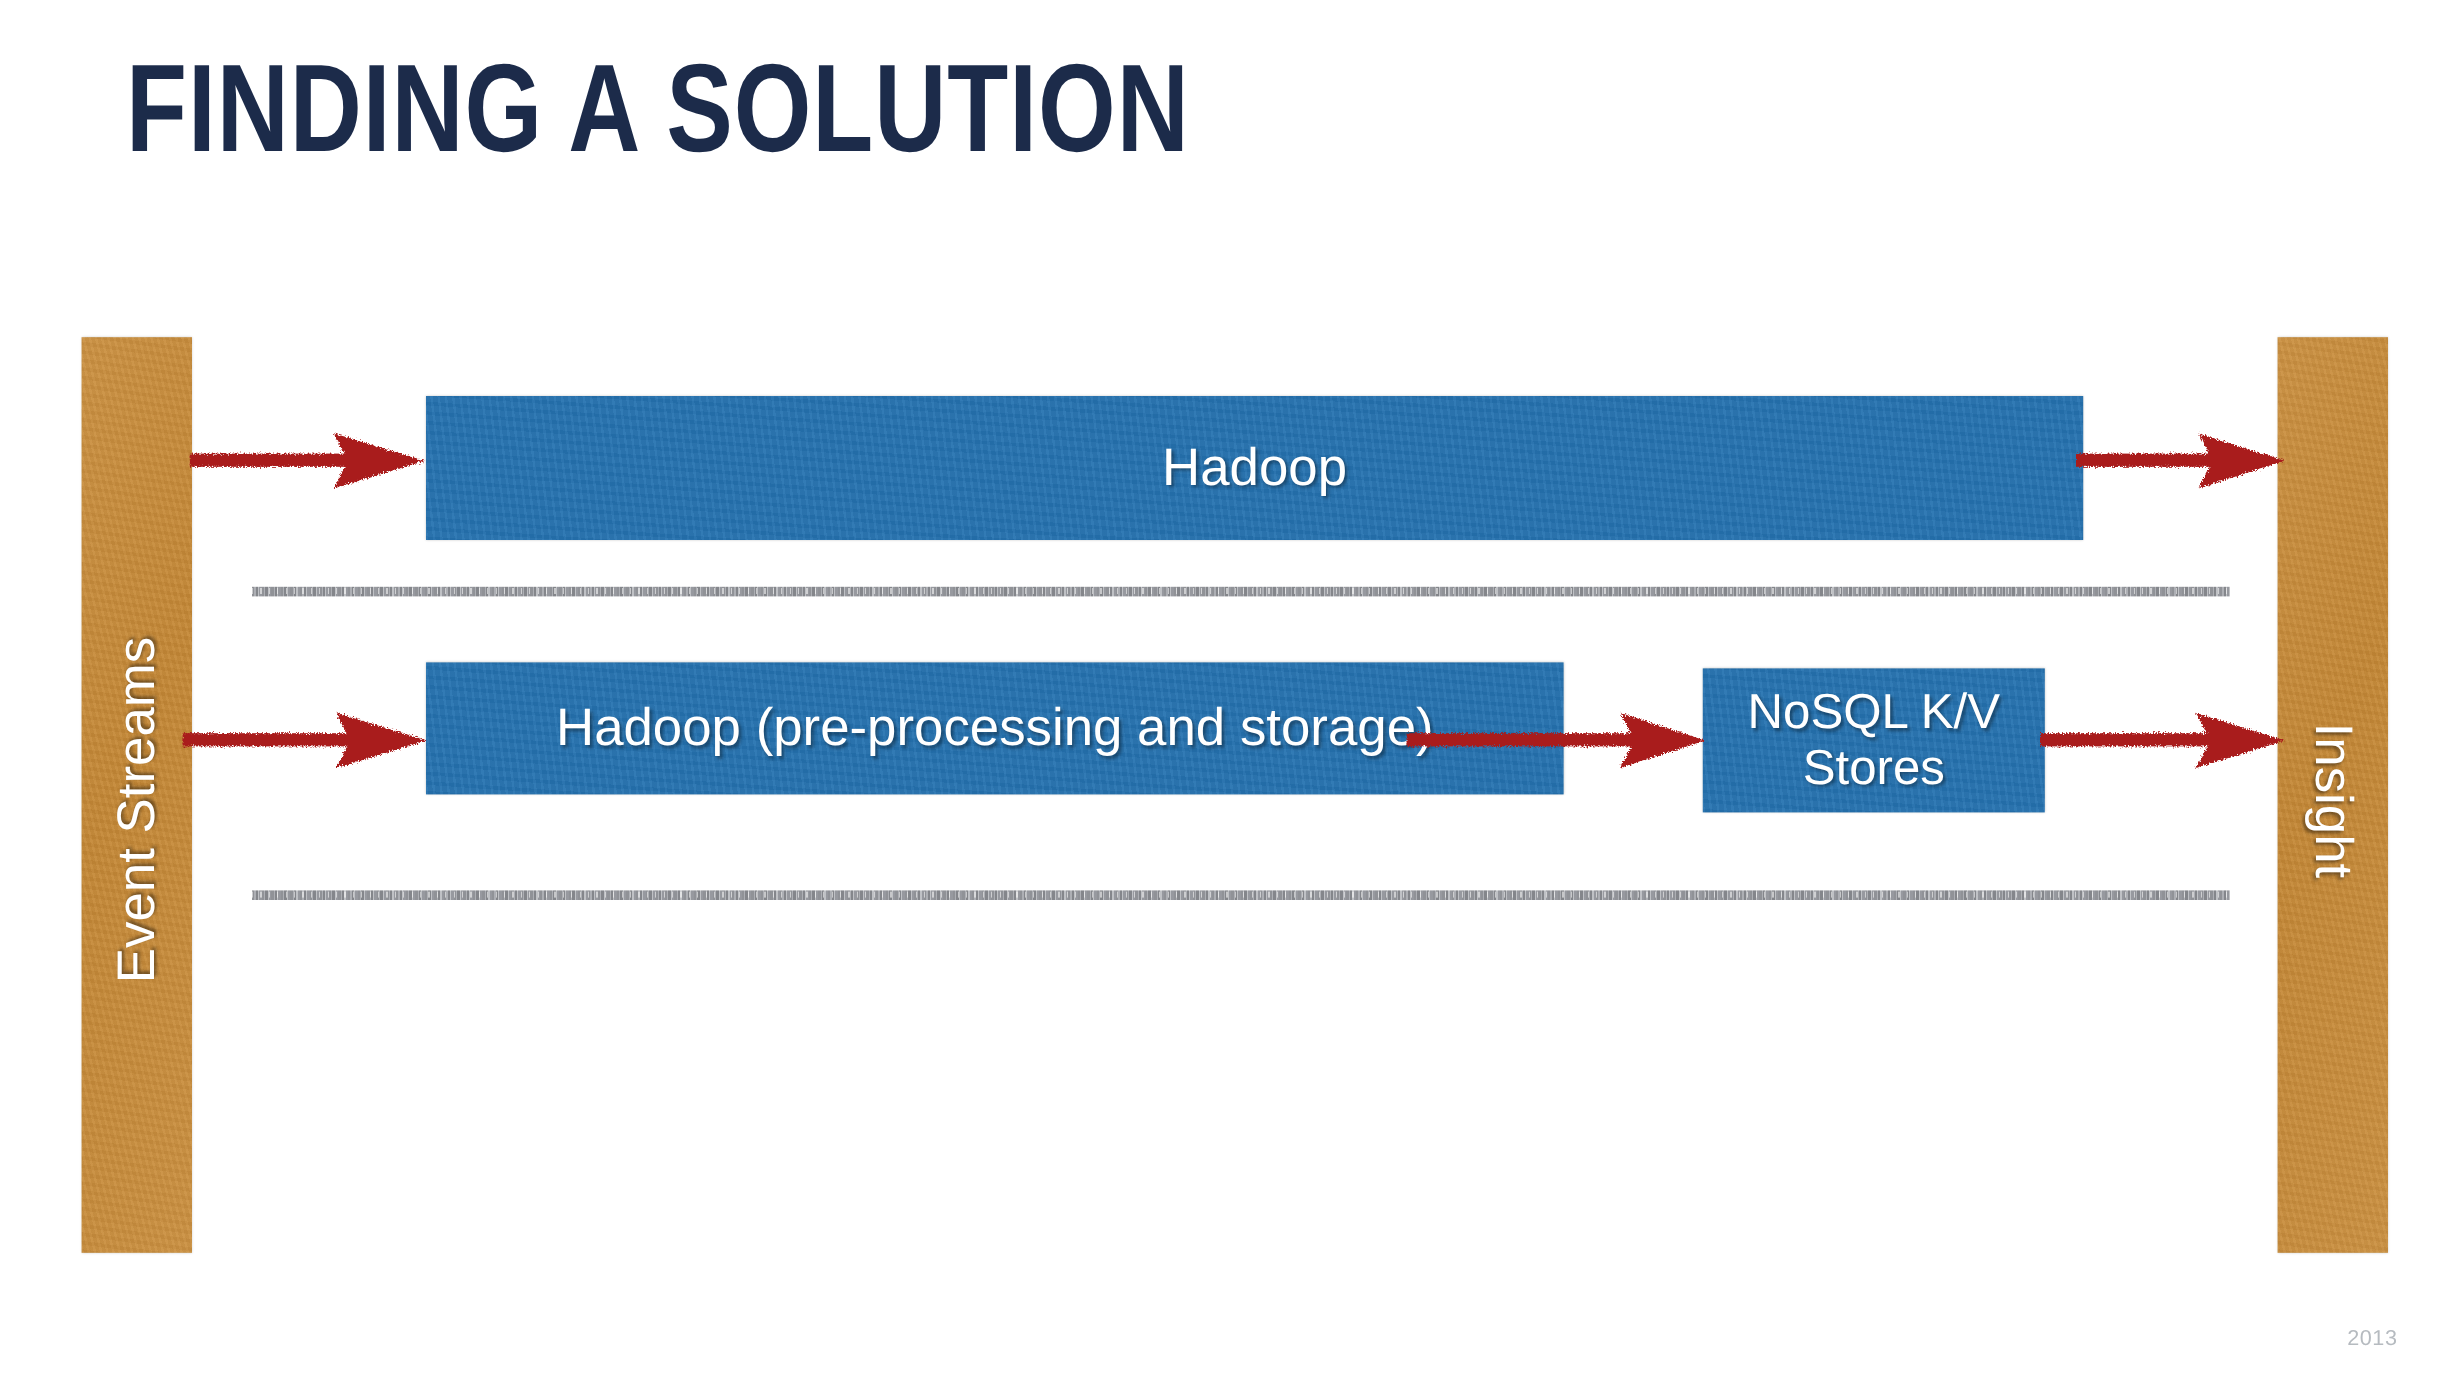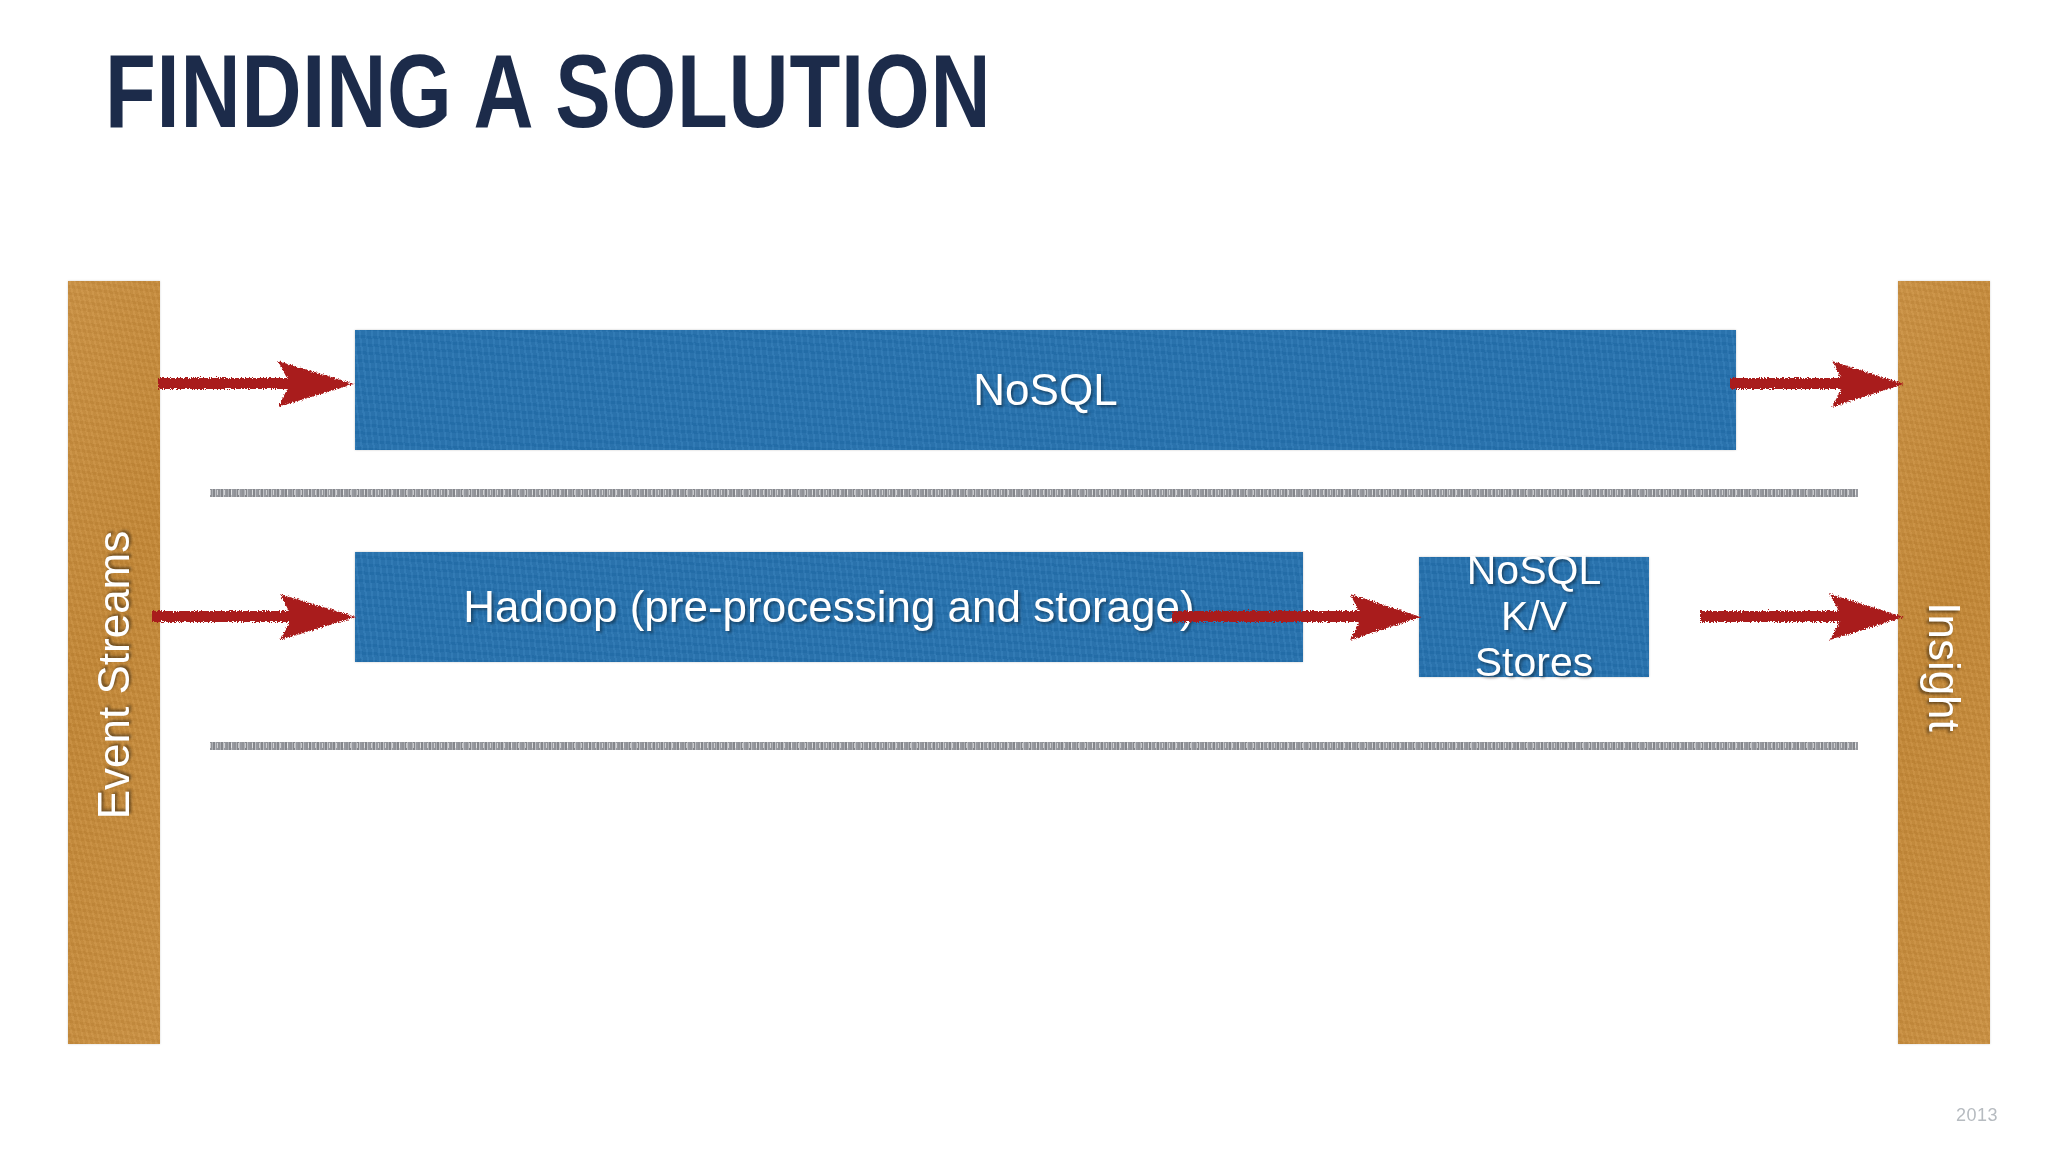--- a/index.html
+++ b/index.html
@@ -84,21 +84,21 @@
     font-weight: 400;
     text-align: center;
     line-height: 1.12;
     text-shadow: 2px 2px 3px rgba(0,0,0,0.40);
     padding: 0 14px;
     white-space: pre-line;
   }
 
   #box-hadoop      { left: 355px;  top: 330px; width: 1381px; height: 120px; }
   #box-hadoop-pre  { left: 355px;  top: 552px; width: 948px;  height: 110px; }
-  #box-nosql       { left: 1419px; top: 557px; width: 230px;  height: 120px; }
+  #box-nosql       { left: 1419px; top: 557px; width: 285px;  height: 120px; }
   #box-nosql .pbox-label { font-size: 41px; }
 
   
   .divider {
     position: absolute;
     left: 210px;
     width: 1648px;
     height: 8px;
     background:
       repeating-linear-gradient(90deg,
@@ -154,21 +154,21 @@
 
   <div class="vbar left">
     <span class="vbar-label">Event Streams</span>
   </div>
 
   <div class="vbar right">
     <span class="vbar-label">Insight</span>
   </div>
 
   <div class="pbox" id="box-hadoop">
-    <span class="pbox-label">NoSQL</span>
+    <span class="pbox-label">Hadoop</span>
   </div>
 
   <div class="divider" id="divider-1"></div>
 
   <div class="pbox" id="box-hadoop-pre">
     <span class="pbox-label">Hadoop (pre-processing and storage)</span>
   </div>
 
   <div class="pbox" id="box-nosql">
     <span class="pbox-label">NoSQL K/V

